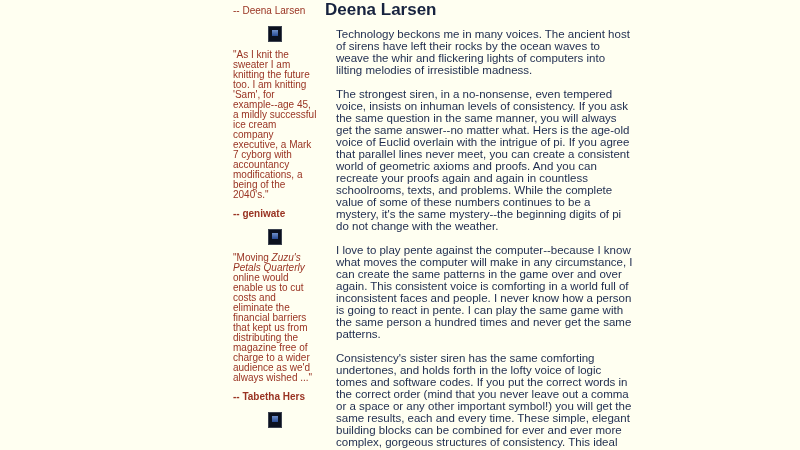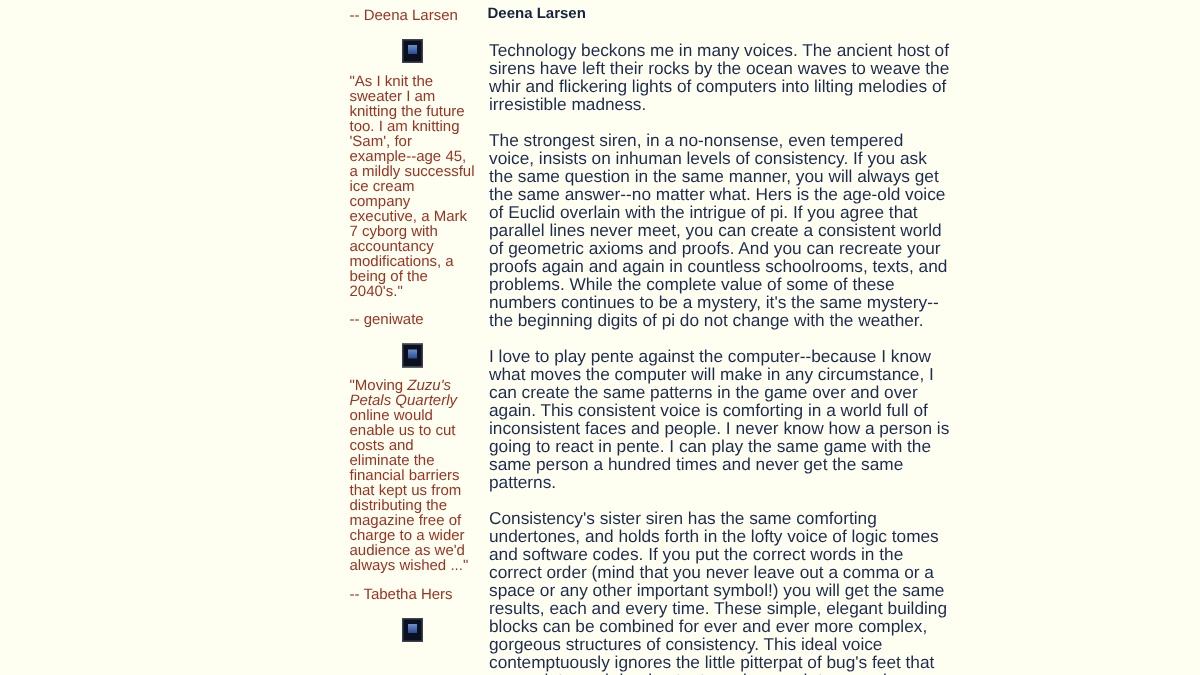--- a/index.html
+++ b/index.html
@@ -25,20 +25,21 @@
     color: #993322;
     font-size: 10px;
     line-height: 10px;
     flex: none;
   }
   .sb-credit {
     margin: 0;
   }
   .sb-attr {
     margin: 9px 0 0 0;
+    font-weight: bold;
   }
   .nav-icon {
     width: 12px;
     height: 14px;
     margin: 10px auto 8px auto;
     background: #0b101e;
     border: 1px solid #3d4350;
     cursor: pointer;
   }
   .nav-icon-inner {
@@ -56,27 +57,27 @@
   .main {
     margin-left: 8px;
     width: 308px;
     padding-top: 4px;
     color: #1d2b4e;
     font-size: 11.5px;
     line-height: 12px;
     flex: none;
   }
   .main h1 {
-    font-size: 10px;
+    font-size: 17px;
     font-weight: bold;
     margin: 0 0 12px 0;
     color: #17233f;
   }
   .main p {
-    margin: 0 0 12px 1px;
+    margin: 0 0 12px 11px;
   }
 </style>
 </head>
 <body>
 
 <div class="layout">
 
   <div class="sidebar">
 
     <div class="sb-credit">-- Deena Larsen</div>

